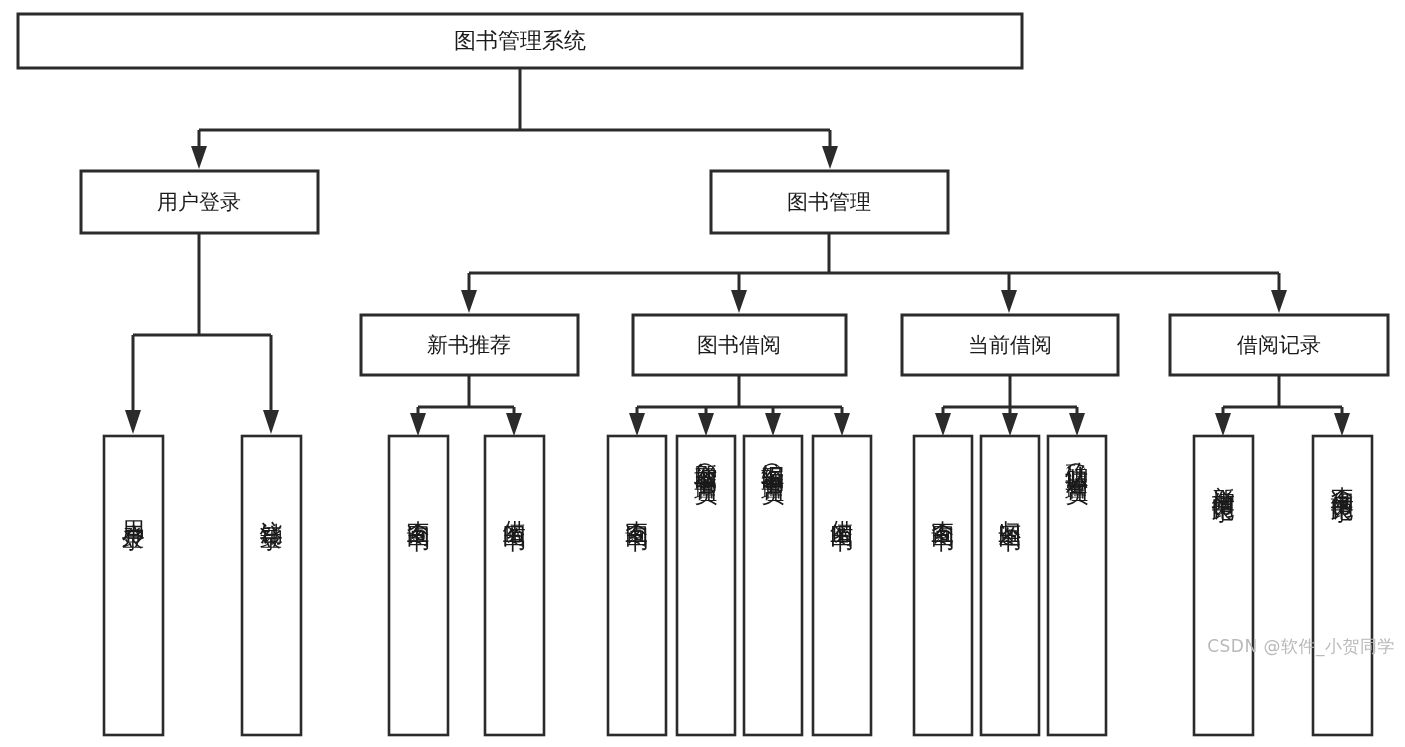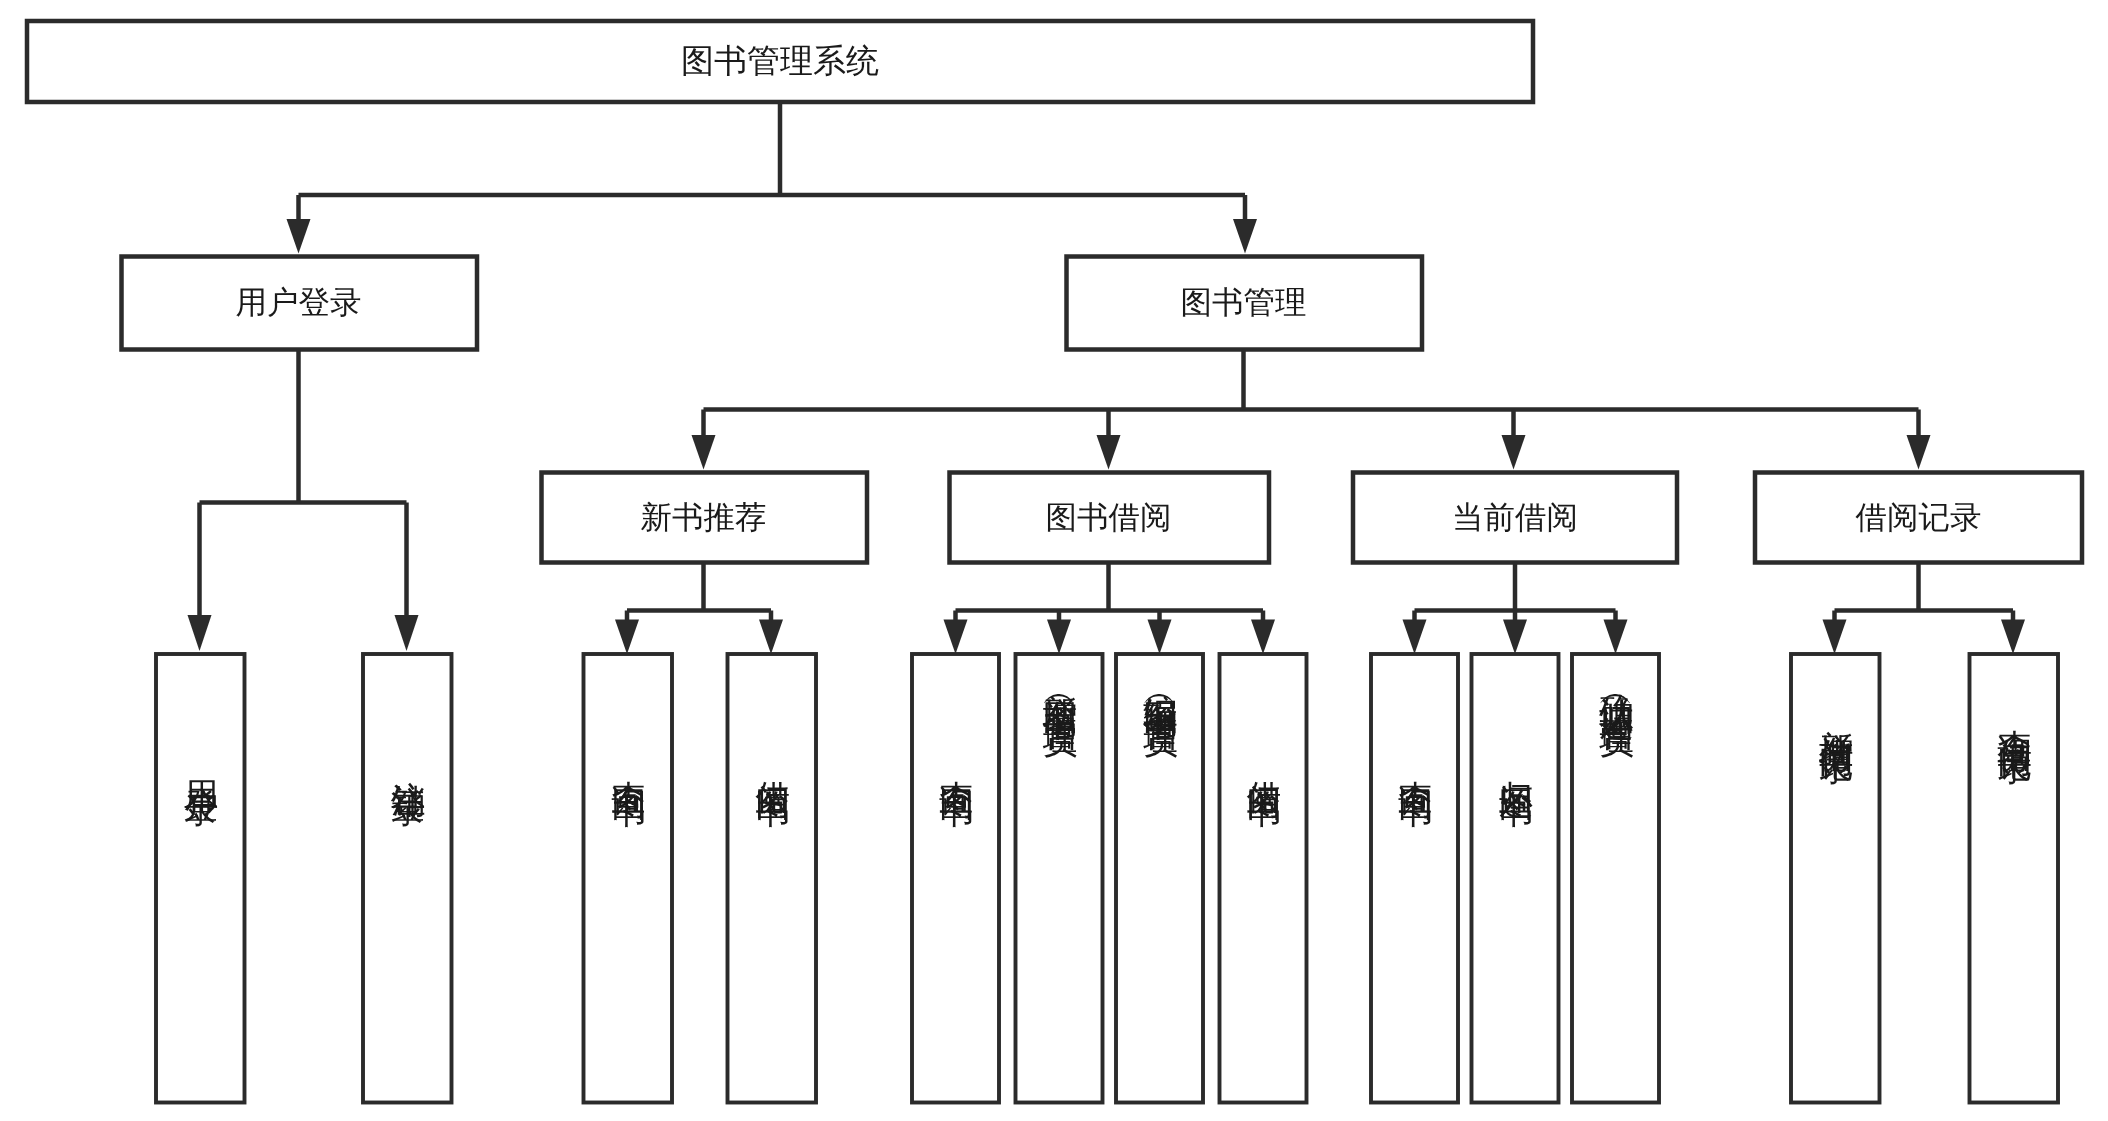--- a/index.html
+++ b/index.html
@@ -271,14 +271,15 @@
   </div>
 
   <div class="leaf-label-wrap" style="left:1194px; top:436px; width:59px; height:299px;">
     <span class="leaf-label" style="margin-top:32px;">新增借阅记录</span>
   </div>
 
   <div class="leaf-label-wrap" style="left:1313px; top:436px; width:59px; height:299px;">
     <span class="leaf-label" style="margin-top:32px;">查询借阅记录</span>
   </div>
 
+  <div class="watermark">CSDN @软件_小贺同学</div>
 
 </div>
 
 </body></html>

